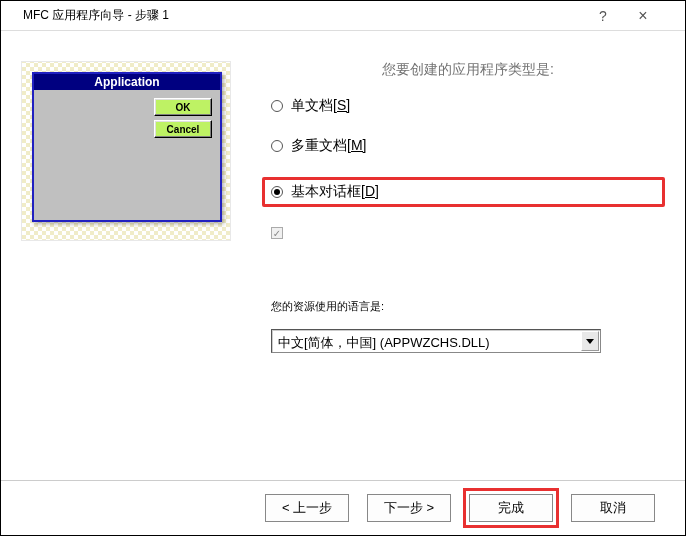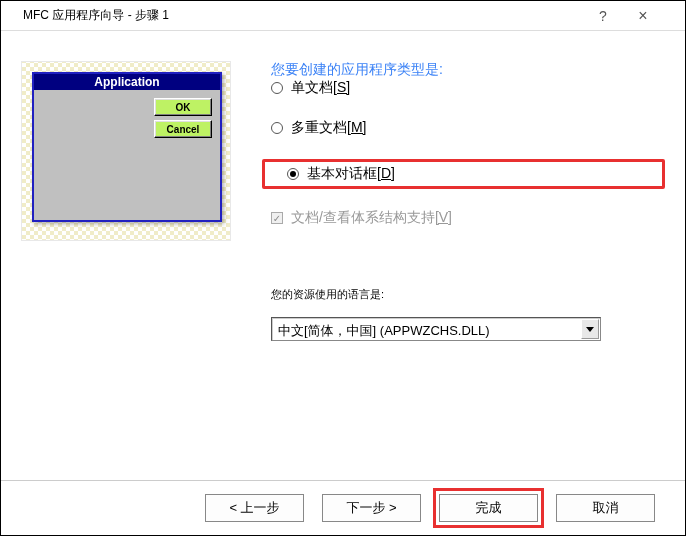--- a/index.html
+++ b/index.html
@@ -95,21 +95,23 @@
   align-items: center;
   justify-content: center;
   box-shadow: inset -1px -1px 0 #808080, inset 1px 1px 0 #dfdfdf;
 }
 .right-panel {
   flex: 1;
   padding-top: 10px;
 }
 .question {
   font-size: 14px;
-  color: #3b82f6;
+  margin-bottom: 18px;
+  color: #737373;
+  text-align: center;
 }
 .radio-group { display: flex; flex-direction: column; gap: 22px; margin-bottom: 20px; }
 .radio-item {
   display: flex;
   align-items: center;
   gap: 8px;
   font-size: 14px;
   cursor: pointer;
 }
 .radio-circle {
@@ -126,21 +128,21 @@
 .radio-circle.checked::after {
   content: "";
   width: 6px;
   height: 6px;
   background: #000;
   border-radius: 50%;
 }
 .radio-item.highlighted {
   border: 3px solid #e83030;
   border-radius: 2px;
-  padding: 3px 22px;
+  padding: 3px 6px;
   margin-left: -9px;
 }
 .underline { text-decoration: underline; }
 .checkbox-item {
   display: flex;
   align-items: center;
   gap: 8px;
   font-size: 14px;
   color: #999;
   margin-top: 6px;
@@ -195,21 +197,21 @@
 .button-bar {
   height: 55px;
   border-top: 1px solid #ccc;
   display: flex;
   align-items: center;
   justify-content: flex-end;
   gap: 18px;
   padding: 0 30px;
 }
 .wiz-btn {
-  width: 99px;
+  width: 84px;
   height: 28px;
   background: #fdfdfd;
   border: 1px solid #888;
   font-size: 13px;
   font-family: inherit;
   cursor: pointer;
   display: flex;
   align-items: center;
   justify-content: center;
 }
@@ -254,21 +256,20 @@
           <span><span>多重文档</span><span class="underline">[M]</span></span>
         </div>
         <div class="radio-item highlighted">
           <span class="radio-circle checked"></span>
           <span><span>基本对话框</span><span class="underline">[D]</span></span>
         </div>
       </div>
 
       <div class="checkbox-item">
         <span class="checkbox-box">✓</span>
-        <span><span>文档/查看体系结构支持</span><span class="underline">[V]</span></span>
       </div>
 
       <div class="lang-section">
         <div class="lang-label">您的资源使用的语言是:</div>
         <div class="dropdown">
           <span class="dropdown-text">中文[简体，中国] (APPWZCHS.DLL)</span>
           <span class="dropdown-arrow"></span>
         </div>
       </div>
     </div>

